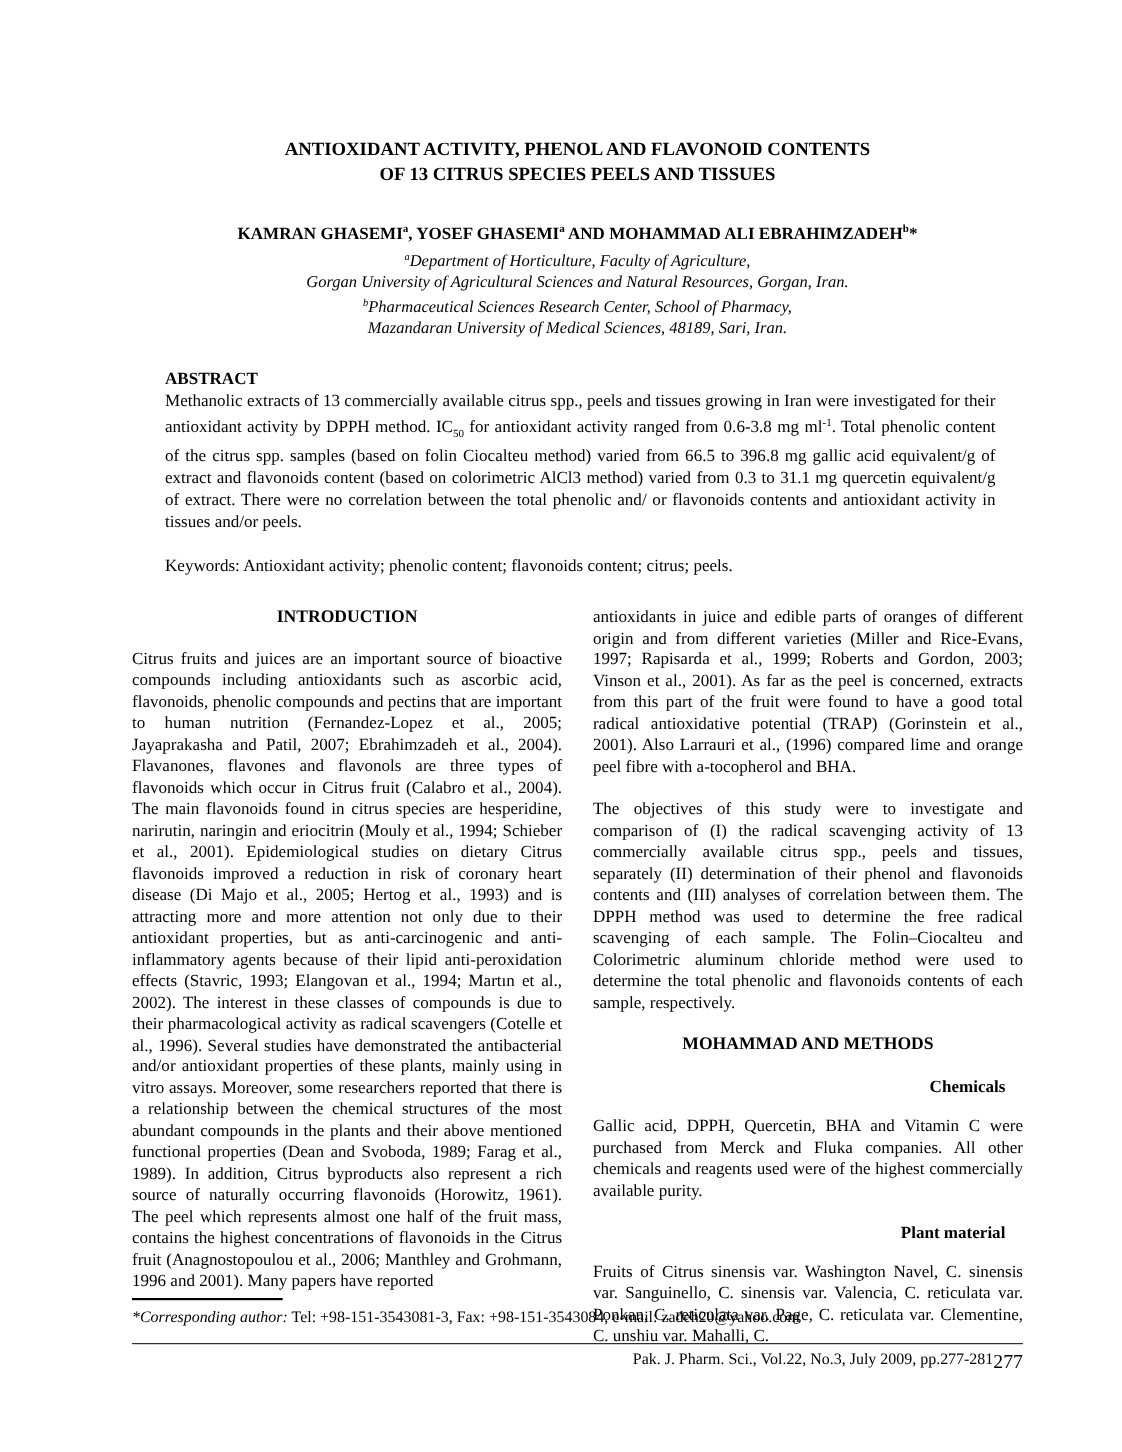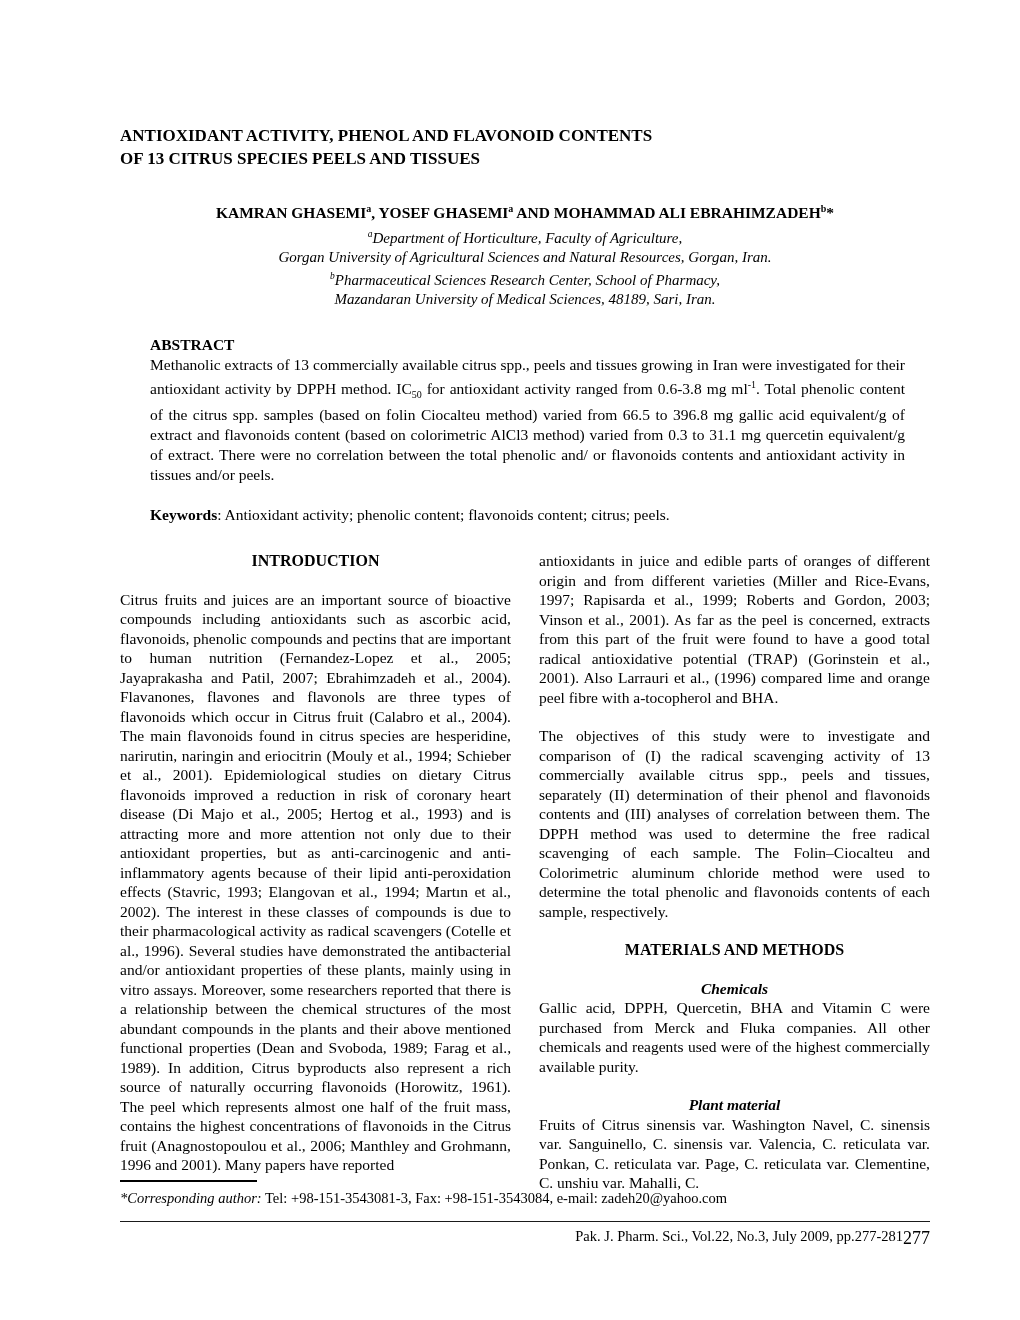--- a/index.html
+++ b/index.html
@@ -5,40 +5,40 @@
   html,body{margin:0;padding:0;background:#ffffff;}
   .page{
     position:relative;
     width:1020px;height:1320px;
     background:#ffffff;color:#000;
     font-family:"Liberation Serif","DejaVu Serif",serif;
     overflow:hidden;
   }
   .content{position:absolute;left:120px;top:0;width:810px;}
 
-  .title-block{margin-top:124px;font-weight:bold;font-size:17px;line-height:23px;}
+  .title-block{margin-top:124px;text-align:center;font-weight:bold;font-size:17px;line-height:23px;}
   .authors-line{margin-top:30px;text-align:center;font-weight:bold;font-size:15.5px;line-height:18px;}
   .authors-line sup{font-size:10px;}
   .affiliations{margin-top:3px;text-align:center;font-style:italic;font-size:15px;line-height:19px;}
   .affiliations sup{font-size:9.5px;}
 
   .abstract-block{margin-top:26px;margin-left:30px;width:755px;}
   .abstract-heading{font-weight:bold;font-size:15.5px;line-height:20px;}
   .abstract-text{margin:0;text-align:justify;font-size:15.5px;line-height:20px;}
   .abstract-text sub{font-size:10px;}
   .abstract-text sup{font-size:10px;}
   .keywords-line{margin-top:20px;font-size:15.5px;line-height:20px;}
-  .keywords-label{font-weight:bold;margin-top:29px;}
+  .keywords-label{font-weight:normal;margin-top:29px;}
 
   .columns{margin-top:26px;display:flex;gap:28px;}
   .col{width:391px;font-size:15.5px;line-height:19.5px;text-align:justify;}
   .section-heading{font-weight:bold;font-size:16px;margin:0 0 19px 0;text-align:center;}
   .col p{margin:0 0 19px 0;}
   .col p:last-child{margin-bottom:0;}
-  .sub-heading{font-weight:bold;font-style:italic;font-size:15.5px;margin:0;text-align:center;}
+  .sub-heading{font-weight:bold;font-size:15.5px;margin:16px;text-align:right;}
 
   .footnote{position:absolute;left:120px;top:1180px;width:810px;}
   .footnote-rule{width:137px;height:0;border-top:2px solid #000;margin-bottom:7px;}
   .footnote-text{font-size:14.5px;line-height:18px;}
   .footnote-label{font-style:italic;}
 
   .footer{position:absolute;left:120px;top:1221px;width:810px;border-top:1.5px solid #1a1a1a;padding-top:6px;display:flex;justify-content:flex-end;align-items:flex-start;}
   .footer-journal{font-size:14.5px;}
   .footer-page{font-size:18px;}
 </style>
@@ -69,21 +69,21 @@
     </div>
 
     <div class="columns">
       <div class="col">
         <div class="section-heading">INTRODUCTION</div>
         <p>Citrus fruits and juices are an important source of bioactive compounds including antioxidants such as ascorbic acid, flavonoids, phenolic compounds and pectins that are important to human nutrition (Fernandez-Lopez et al., 2005; Jayaprakasha and Patil, 2007; Ebrahimzadeh et al., 2004). Flavanones, flavones and flavonols are three types of flavonoids which occur in Citrus fruit (Calabro et al., 2004). The main flavonoids found in citrus species are hesperidine, narirutin, naringin and eriocitrin (Mouly et al., 1994; Schieber et al., 2001). Epidemiological studies on dietary Citrus flavonoids improved a reduction in risk of coronary heart disease (Di Majo et al., 2005; Hertog et al., 1993) and is attracting more and more attention not only due to their antioxidant properties, but as anti-carcinogenic and anti-inflammatory agents because of their lipid anti-peroxidation effects (Stavric, 1993; Elangovan et al., 1994; Martın et al., 2002). The interest in these classes of compounds is due to their pharmacological activity as radical scavengers (Cotelle et al., 1996). Several studies have demonstrated the antibacterial and/or antioxidant properties of these plants, mainly using in vitro assays. Moreover, some researchers reported that there is a relationship between the chemical structures of the most abundant compounds in the plants and their above mentioned functional properties (Dean and Svoboda, 1989; Farag et al., 1989). In addition, Citrus byproducts also represent a rich source of naturally occurring flavonoids (Horowitz, 1961). The peel which represents almost one half of the fruit mass, contains the highest concentrations of flavonoids in the Citrus fruit (Anagnostopoulou et al., 2006; Manthley and Grohmann, 1996 and 2001). Many papers have reported</p>
       </div>
       <div class="col">
         <p>antioxidants in juice and edible parts of oranges of different origin and from different varieties (Miller and Rice-Evans, 1997; Rapisarda et al., 1999; Roberts and Gordon, 2003; Vinson et al., 2001). As far as the peel is concerned, extracts from this part of the fruit were found to have a good total radical antioxidative potential (TRAP) (Gorinstein et al., 2001). Also Larrauri et al., (1996) compared lime and orange peel fibre with a-tocopherol and BHA.</p>
         <p>The objectives of this study were to investigate and comparison of (I) the radical scavenging activity of 13 commercially available citrus spp., peels and tissues, separately (II) determination of their phenol and flavonoids contents and (III) analyses of correlation between them. The DPPH method was used to determine the free radical scavenging of each sample. The Folin–Ciocalteu and Colorimetric aluminum chloride method were used to determine the total phenolic and flavonoids contents of each sample, respectively.</p>
-        <div class="section-heading">MATERIALS AND METHODS</div>
+        <div class="section-heading">MOHAMMAD AND METHODS</div>
         <div class="sub-heading">Chemicals</div>
         <p>Gallic acid, DPPH, Quercetin, BHA and Vitamin C were purchased from Merck and Fluka companies. All other chemicals and reagents used were of the highest commercially available purity.</p>
         <div class="sub-heading">Plant material</div>
         <p>Fruits of Citrus sinensis var. Washington Navel, C. sinensis var. Sanguinello, C. sinensis var. Valencia, C. reticulata var. Ponkan, C. reticulata var. Page, C. reticulata var. Clementine, C. unshiu var. Mahalli, C.</p>
       </div>
     </div>
 
   </div>
 
   <div class="footnote">

